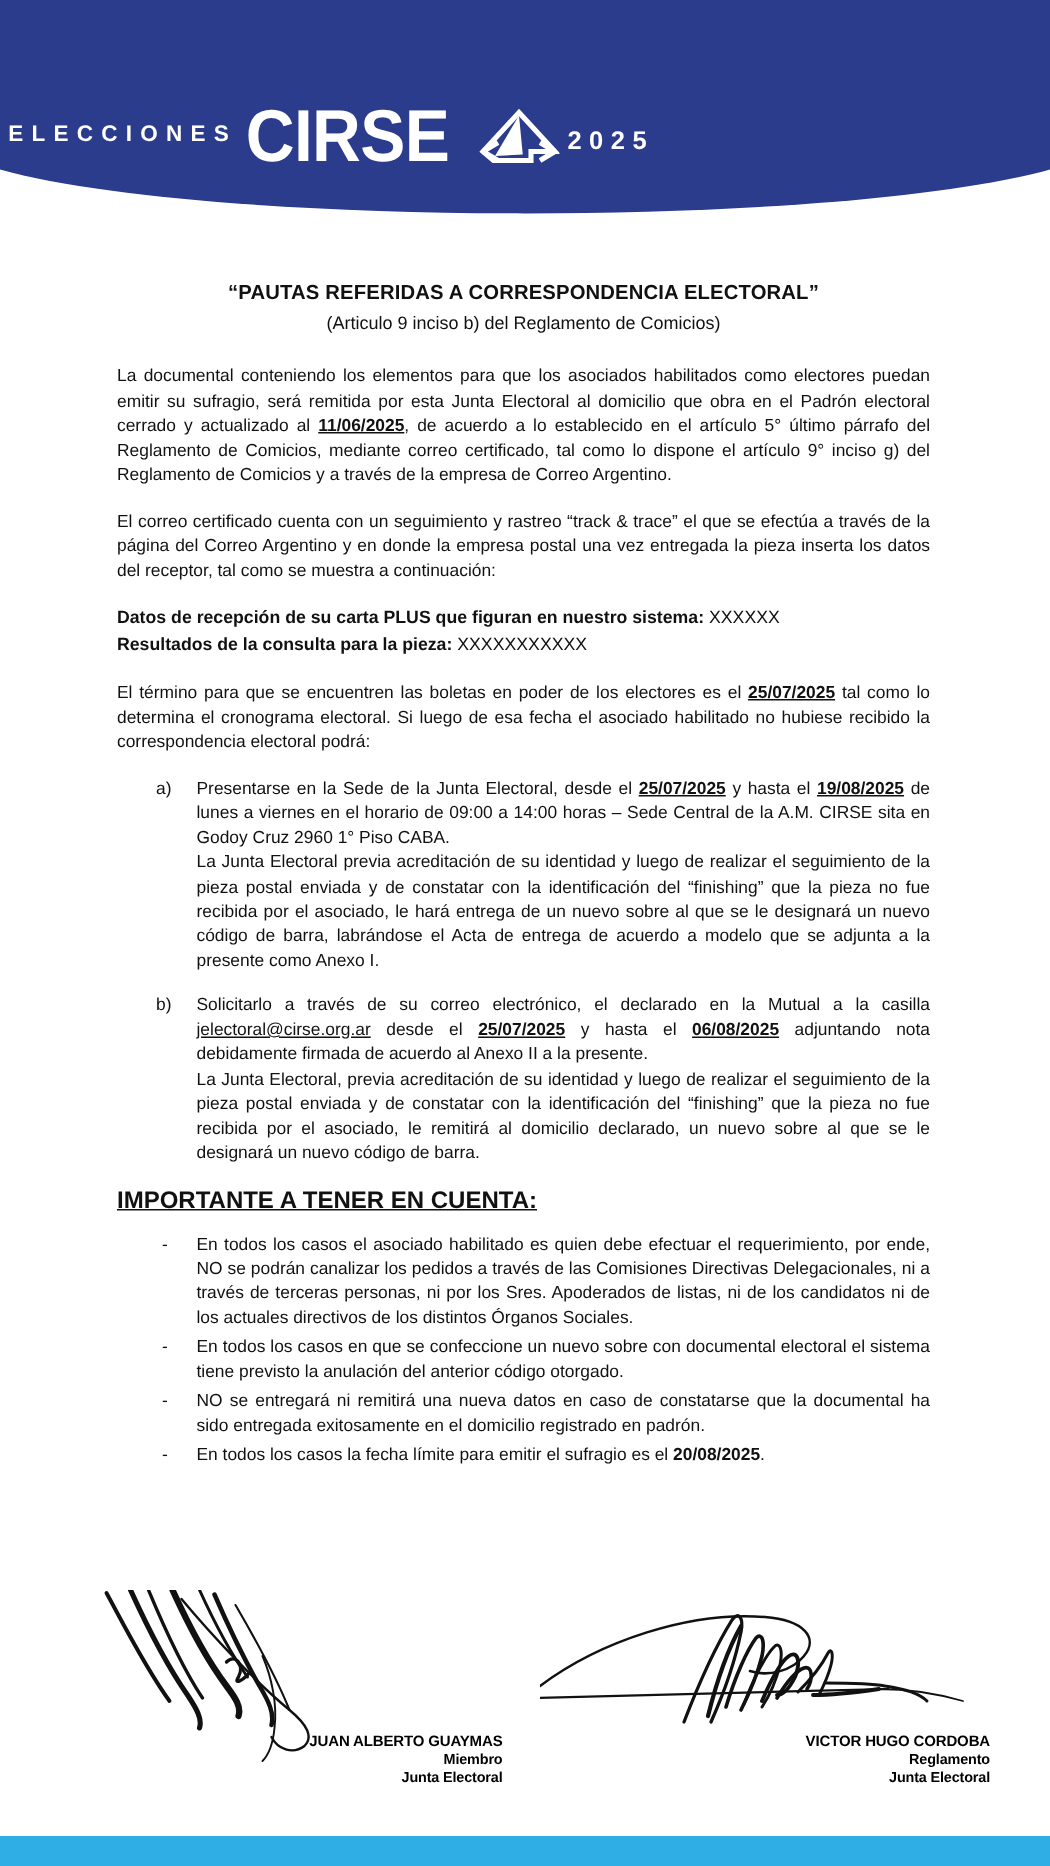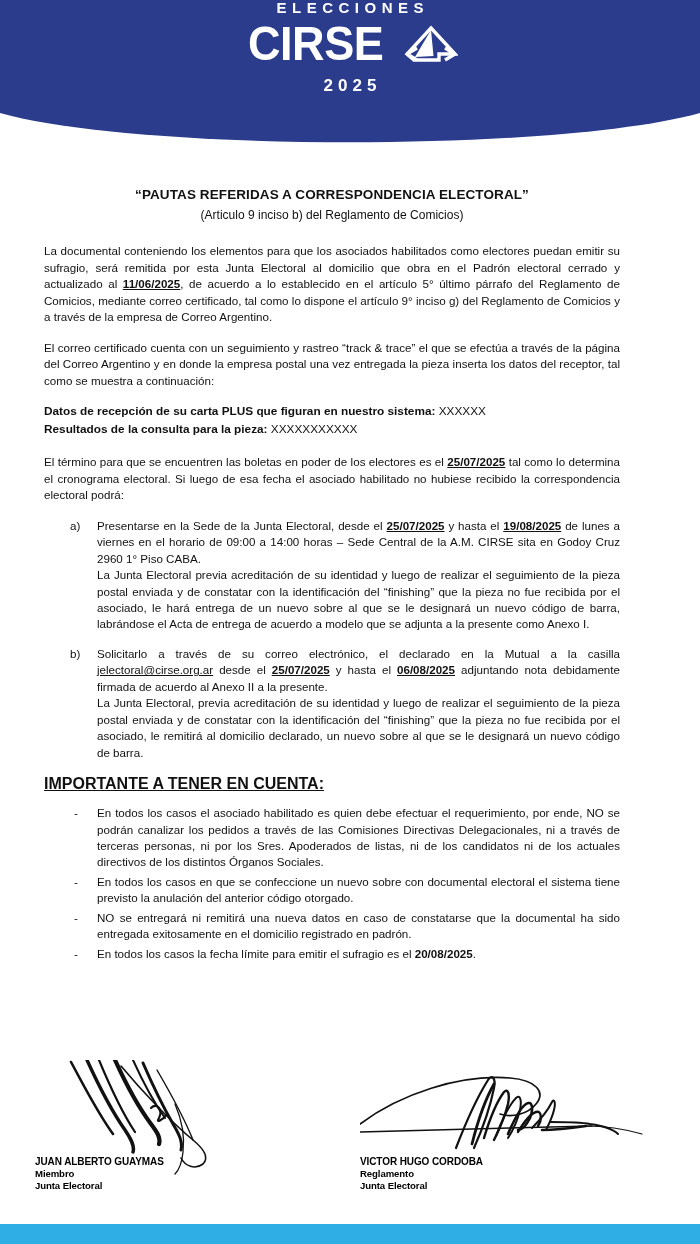--- a/index.html
+++ b/index.html
@@ -29,23 +29,24 @@
     top: 0; left: 0;
     width: 700px;
     height: 150px;
   }
   .brand {
     position: absolute;
     top: 0; left: 0;
     width: 700px;
     height: 150px;
     display: flex;
-    flex-direction: column;
+    flex-direction: row;
     align-items: center;
     justify-content: flex-start;
+    padding-top: 28px;
     box-sizing: border-box;
     pointer-events: none;
   }
   .brand-top {
     color: #ffffff;
     font-size: 15px;
     font-weight: bold;
     letter-spacing: 5.5px;
     line-height: 1;
     text-indent: 5.5px;
@@ -89,21 +90,21 @@
     height: 20px;
     background: #2FAEE5;
   }
 
   
   .doc {
     position: absolute;
     top: 150px;
     left: 0;
     width: 700px;
-    padding: 36px 80px 0 44px;
+    padding: 36px 80px 0 78px;
     box-sizing: border-box;
   }
 
   .title-block {
     text-align: center;
     margin-bottom: 20px;
   }
   .title-main {
     font-size: 13.5px;
     font-weight: bold;
@@ -204,21 +205,21 @@
   .sig-ink {
     position: absolute;
     top: 0; left: 0;
     width: 300px;
     height: 115px;
   }
   .sig-caption {
     position: absolute;
     left: 0;
     width: 300px;
-    text-align: left;
+    text-align: right;
     font-size: 9.6px;
     font-weight: bold;
     line-height: 1.22;
     color: #000;
     letter-spacing: -0.1px;
   }
   .sig-left .sig-caption  { top: 96px; }
   .sig-right .sig-caption { top: 96px; }
   .sig-name { font-size: 10px; }
 </style>

